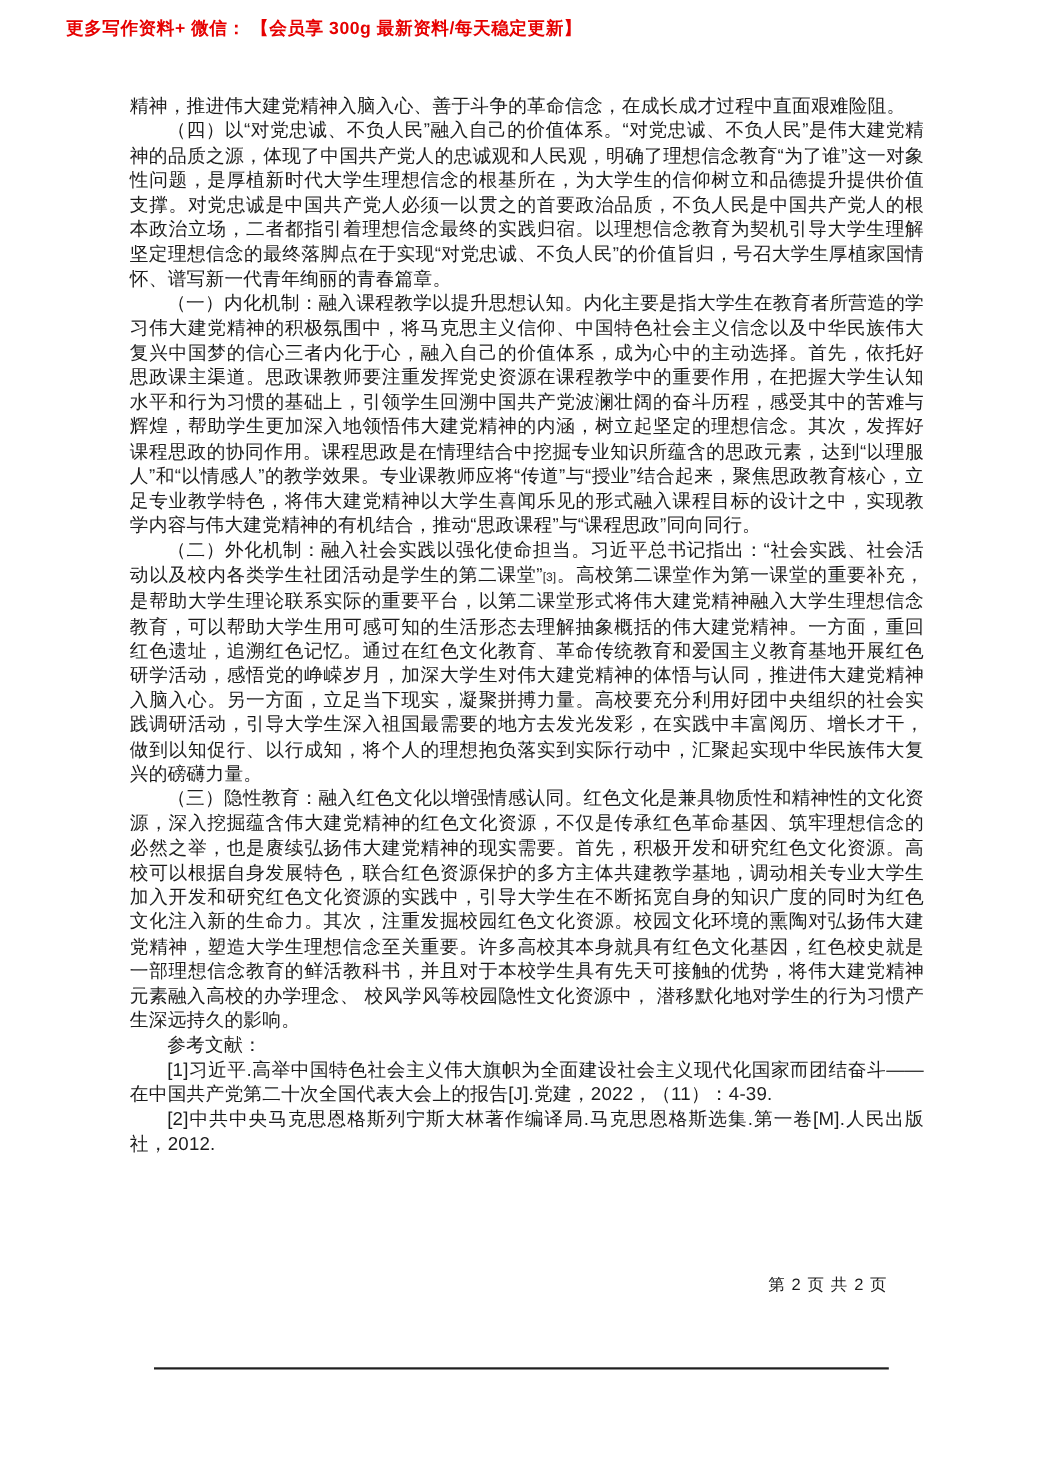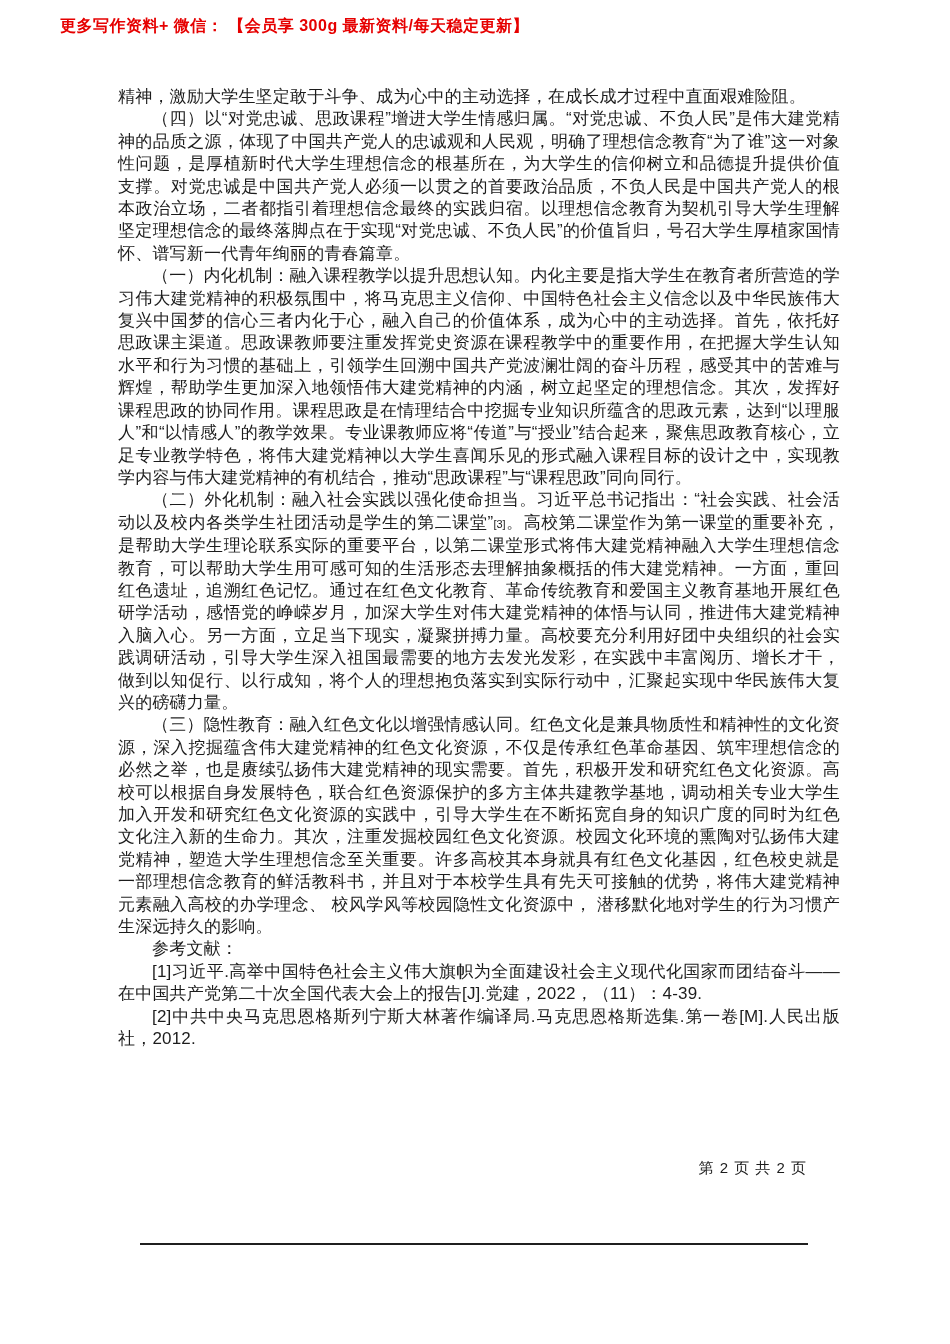--- a/index.html
+++ b/index.html
@@ -71,22 +71,22 @@
   }
 </style>
 </head>
 <body>
 
 <div class="page">
 
   <div class="banner" style="color: rgb(230, 0, 0);">更多写作资料+ 微信： 【会员享 300g 最新资料/每天稳定更新】</div>
 
   <div class="body-text" id="doc-body">
-      <p class="para"><span>精神，激励大学生坚定敢于斗争、成为心中的主动选择，在成长成才过程中直面艰难险阻。</span></p>
-      <p class="para indent"><span>（四）以“对党忠诚、思政课程”增进大学生情感归属。“对党忠诚、不负人民”是伟大建党精神的品质之源，体现了中国共产党人的忠诚观和人民观，明确了理想信念教育“为了谁”这一对象性问题，是厚植新时代大学生理想信念的根基所在，为大学生的信仰树立和品德提升提供价值支撑。对党忠诚是中国共产党人必须一以贯之的首要政治品质，不负人民是中国共产党人的根本政治立场，二者都指引着理想信念最终的实践归宿。以理想信念教育为契机引导大学生理解坚定理想信念的最终落脚点在于实现“对党忠诚、不负人民”的价值旨归，号召大学生厚植家国情怀、谱写新一代青年绚丽的青春篇章。</span></p>
+      <p class="para"><span>精神，推进伟大建党精神入脑入心、善于斗争的革命信念，在成长成才过程中直面艰难险阻。</span></p>
+      <p class="para indent"><span>（四）以“对党忠诚、不负人民”融入自己的价值体系。“对党忠诚、不负人民”是伟大建党精神的品质之源，体现了中国共产党人的忠诚观和人民观，明确了理想信念教育“为了谁”这一对象性问题，是厚植新时代大学生理想信念的根基所在，为大学生的信仰树立和品德提升提供价值支撑。对党忠诚是中国共产党人必须一以贯之的首要政治品质，不负人民是中国共产党人的根本政治立场，二者都指引着理想信念最终的实践归宿。以理想信念教育为契机引导大学生理解坚定理想信念的最终落脚点在于实现“对党忠诚、不负人民”的价值旨归，号召大学生厚植家国情怀、谱写新一代青年绚丽的青春篇章。</span></p>
       <p class="para indent"><span>（一）内化机制：融入课程教学以提升思想认知。内化主要是指大学生在教育者所营造的学习伟大建党精神的积极氛围中，将马克思主义信仰、中国特色社会主义信念以及中华民族伟大复兴中国梦的信心三者内化于心，融入自己的价值体系，成为心中的主动选择。首先，依托好思政课主渠道。思政课教师要注重发挥党史资源在课程教学中的重要作用，在把握大学生认知水平和行为习惯的基础上，引领学生回溯中国共产党波澜壮阔的奋斗历程，感受其中的苦难与辉煌，帮助学生更加深入地领悟伟大建党精神的内涵，树立起坚定的理想信念。其次，发挥好课程思政的协同作用。课程思政是在情理结合中挖掘专业知识所蕴含的思政元素，达到“以理服人”和“以情感人”的教学效果。专业课教师应将“传道”与“授业”结合起来，聚焦思政教育核心，立足专业教学特色，将伟大建党精神以大学生喜闻乐见的形式融入课程目标的设计之中，实现教学内容与伟大建党精神的有机结合，推动“思政课程”与“课程思政”同向同行。</span></p>
       <p class="para indent"><span>（二）外化机制：融入社会实践以强化使命担当。习近平总书记指出：“社会实践、社会活动以及校内各类学生社团活动是学生的第二课堂”</span><span class="ref-marker">[3]</span><span>。高校第二课堂作为第一课堂的重要补充，是帮助大学生理论联系实际的重要平台，以第二课堂形式将伟大建党精神融入大学生理想信念教育，可以帮助大学生用可感可知的生活形态去理解抽象概括的伟大建党精神。一方面，重回红色遗址，追溯红色记忆。通过在红色文化教育、革命传统教育和爱国主义教育基地开展红色研学活动，感悟党的峥嵘岁月，加深大学生对伟大建党精神的体悟与认同，推进伟大建党精神入脑入心。另一方面，立足当下现实，凝聚拼搏力量。高校要充分利用好团中央组织的社会实践调研活动，引导大学生深入祖国最需要的地方去发光发彩，在实践中丰富阅历、增长才干，做到以知促行、以行成知，将个人的理想抱负落实到实际行动中，汇聚起实现中华民族伟大复兴的磅礴力量。</span></p>
       <p class="para indent"><span>（三）隐性教育：融入红色文化以增强情感认同。红色文化是兼具物质性和精神性的文化资源，深入挖掘蕴含伟大建党精神的红色文化资源，不仅是传承红色革命基因、筑牢理想信念的必然之举，也是赓续弘扬伟大建党精神的现实需要。首先，积极开发和研究红色文化资源。高校可以根据自身发展特色，联合红色资源保护的多方主体共建教学基地，调动相关专业大学生加入开发和研究红色文化资源的实践中，引导大学生在不断拓宽自身的知识广度的同时为红色文化注入新的生命力。其次，注重发掘校园红色文化资源。校园文化环境的熏陶对弘扬伟大建党精神，塑造大学生理想信念至关重要。许多高校其本身就具有红色文化基因，红色校史就是一部理想信念教育的鲜活教科书，并且对于本校学生具有先天可接触的优势，将伟大建党精神元素融入高校的办学理念、 校风学风等校园隐性文化资源中， 潜移默化地对学生的行为习惯产生深远持久的影响。</span></p>
       <p class="para indent"><span>参考文献：</span></p>
       <p class="para indent"><span>[1]习近平.高举中国特色社会主义伟大旗帜为全面建设社会主义现代化国家而团结奋斗——在中国共产党第二十次全国代表大会上的报告[J].党建，2022，（11）：4-39.</span></p>
       <p class="para indent"><span>[2]中共中央马克思恩格斯列宁斯大林著作编译局.马克思恩格斯选集.第一卷[M].人民出版社，2012.</span></p>
     </div>
 
   <div class="page-indicator">第 2 页 共 2 页</div>
 

